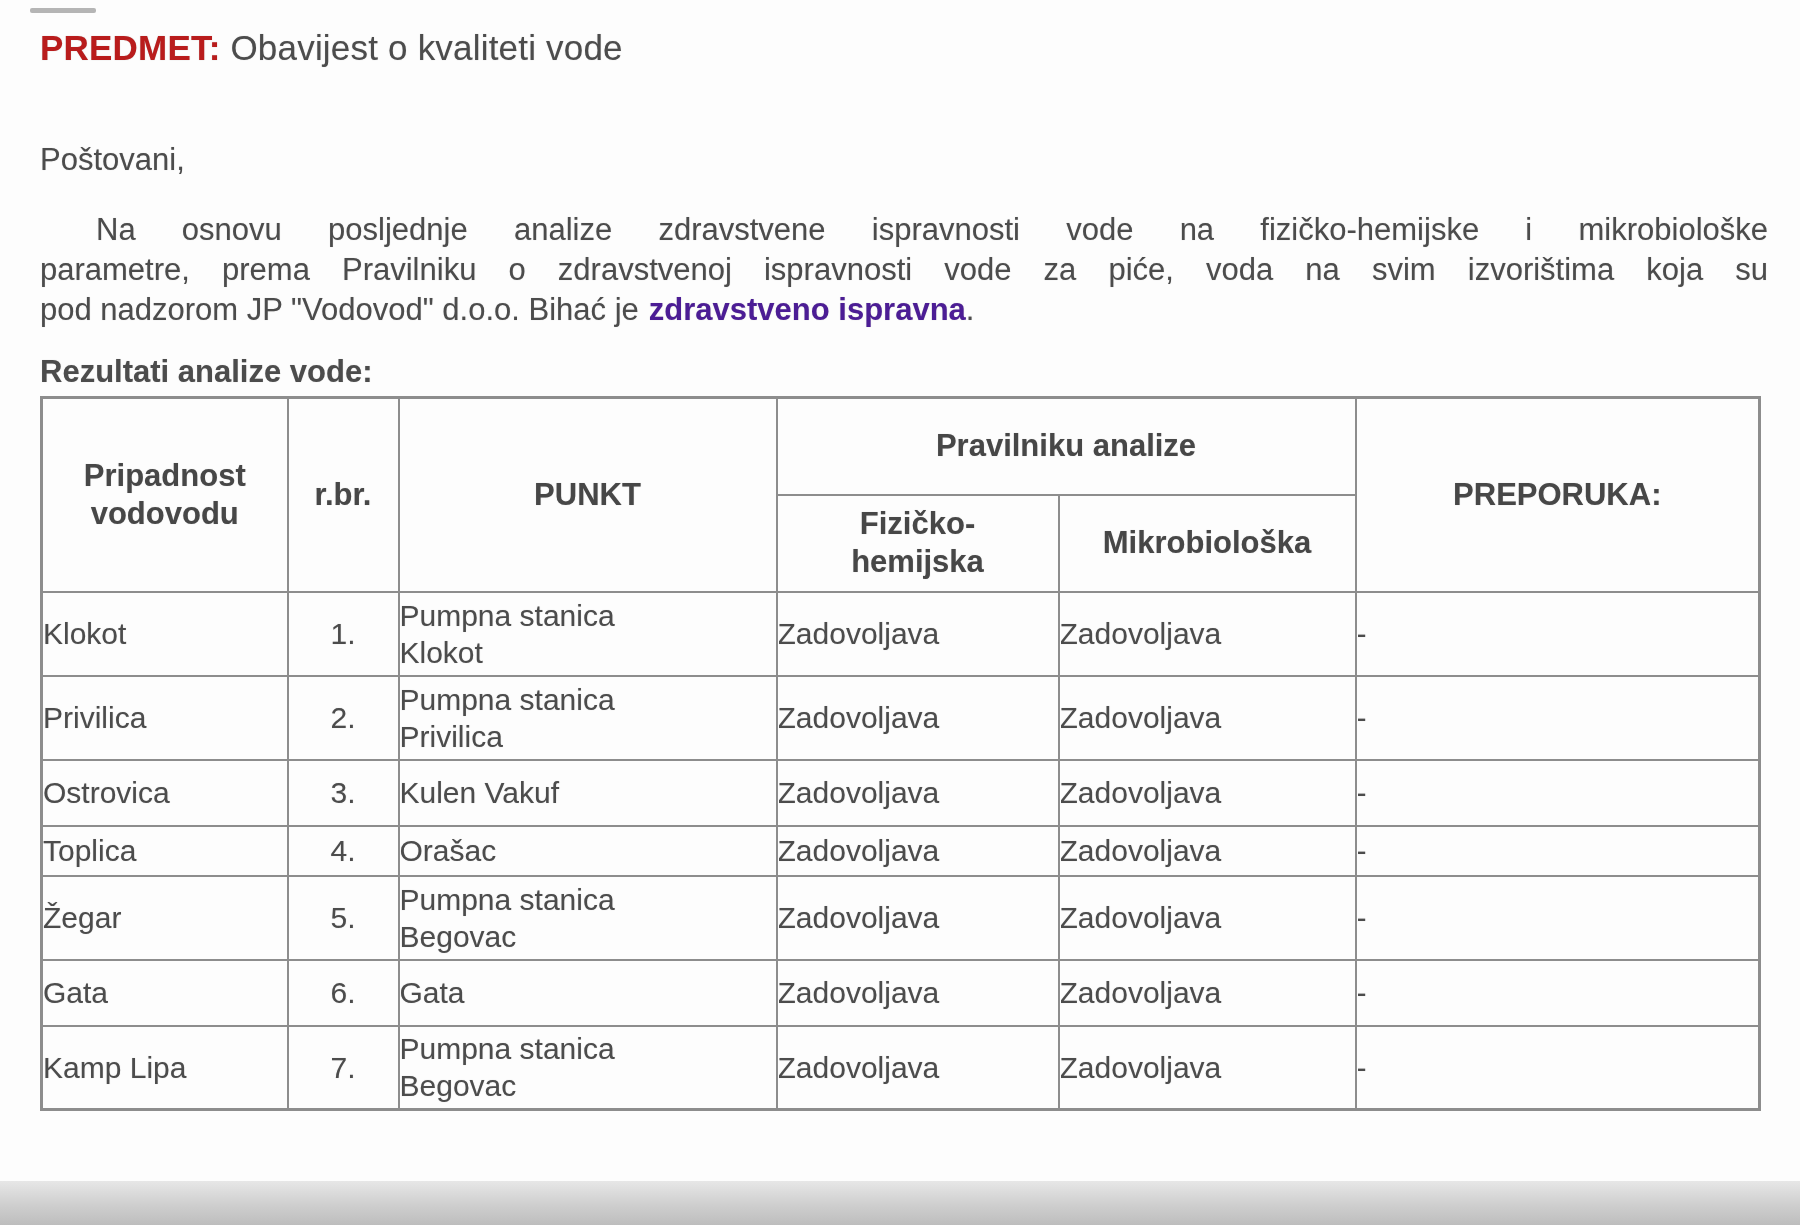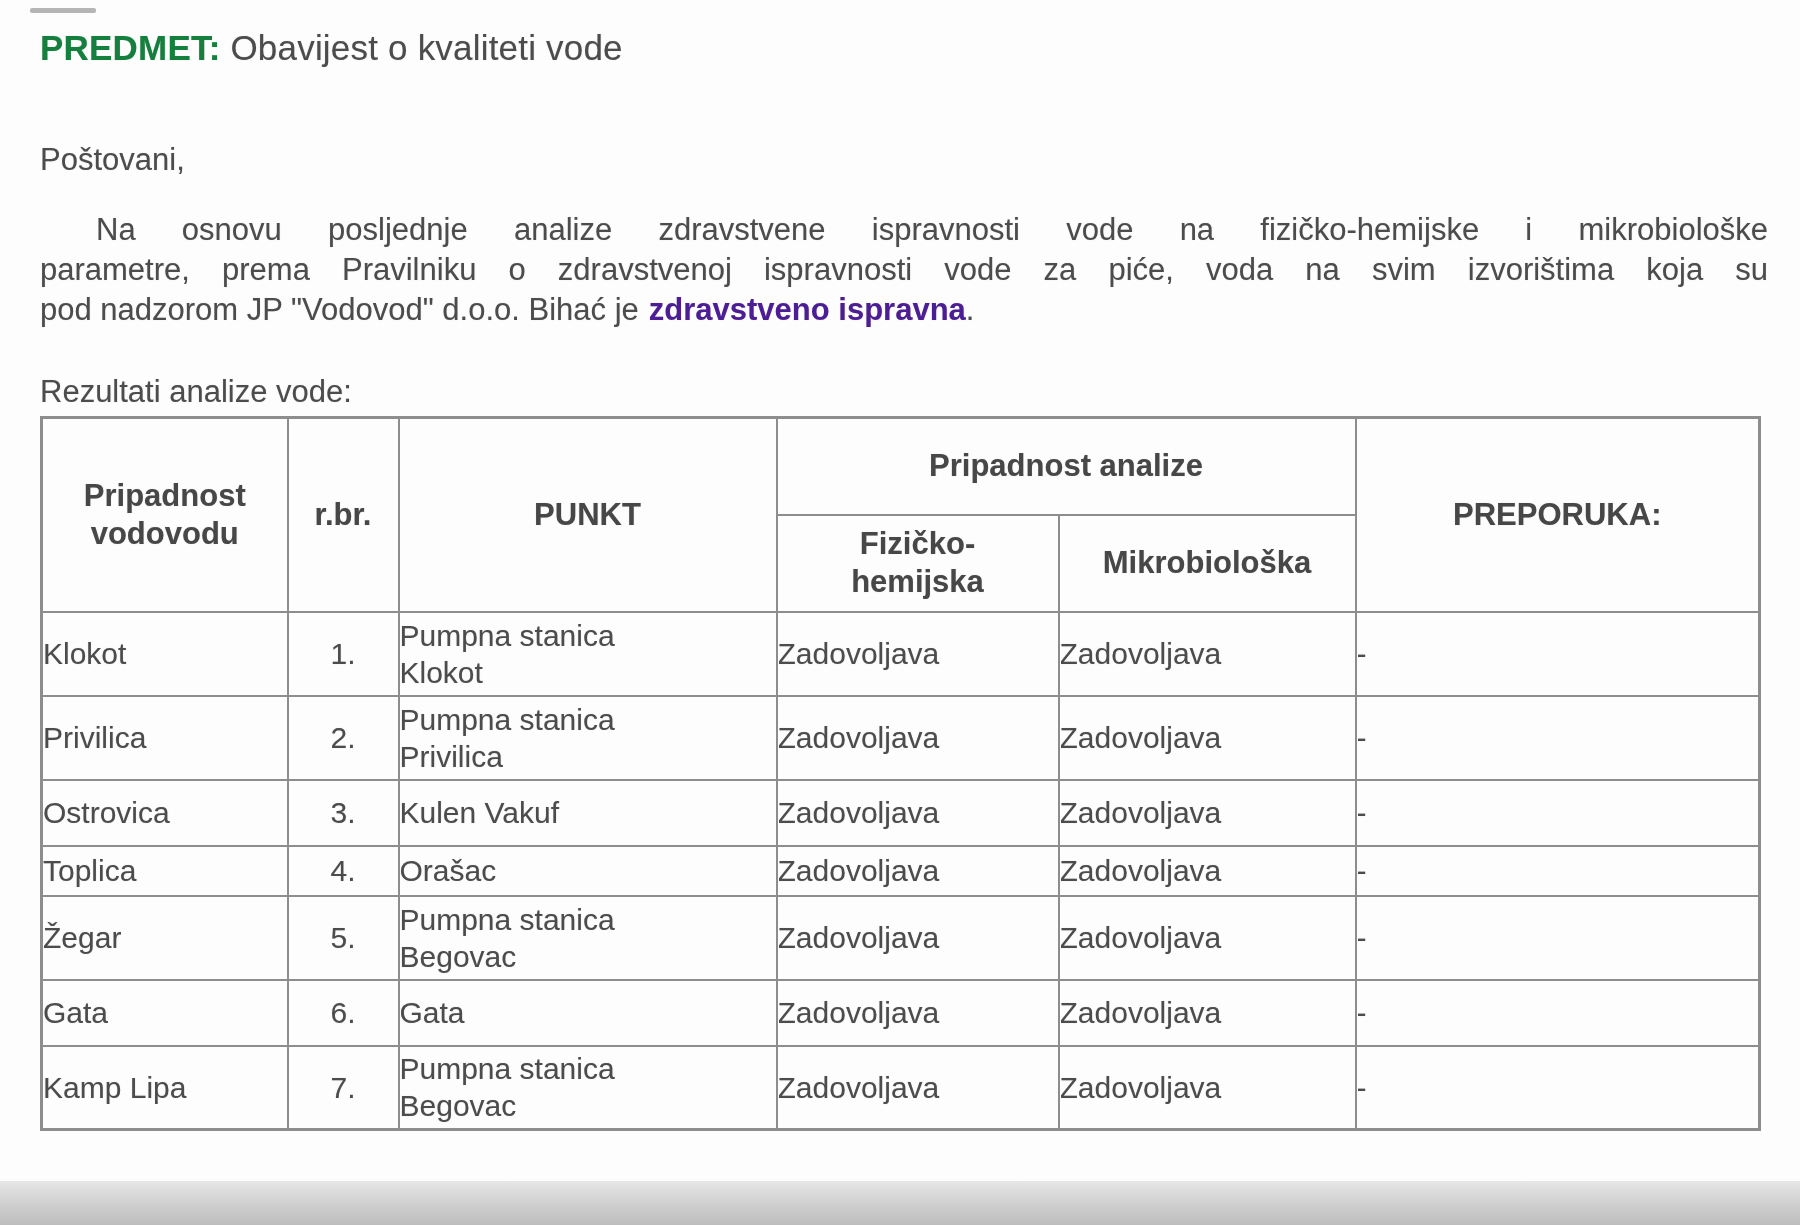--- a/index.html
+++ b/index.html
@@ -28,42 +28,43 @@
     position:absolute;left:0;top:1181px;width:1800px;height:44px;
     background:linear-gradient(to bottom,#e3e3e3 0%,#c6c6c6 55%,#b2b2b2 100%);
     opacity:.85;
   }
   .subject{
     margin-top:28px;
     font-size:35px;
     letter-spacing:.2px;
     text-shadow:0 0 1px rgba(80,80,80,.35);
   }
-  .subject .bold{font-weight:bold;color:#15803d;}
+  .subject .bold{font-weight:bold;color:#b91c1c;}
   .salutation{
     margin-top:74px;
     font-size:31px;
     text-shadow:0 0 1px rgba(80,80,80,.3);
   }
   .paragraph{
     margin-top:32px;
     font-size:31px;
     line-height:40px;
     width:1728px;
     text-shadow:0 0 1px rgba(80,80,80,.3);
   }
   .paragraph .line{white-space:nowrap;}
   .paragraph .just{text-align:justify;text-align-last:justify;white-space:normal;}
   .paragraph .indent{text-indent:56px;}
   .paragraph .bold{font-weight:bold;color:#4c1d95;margin-left:10px;}
   .table-caption{
-    margin-top:44px;
+    margin-top:24px;
     margin-bottom:6px;
     font-size:31px;
     text-shadow:0 0 1px rgba(80,80,80,.3);
+    font-weight:bold;
   }
   table.results{
     border-collapse:collapse;
     table-layout:fixed;
     width:1718px;
     border:3px solid var(--border);
     background:transparent;
   }
   table.results th,table.results td{
     border:2px solid var(--border);
@@ -114,21 +115,21 @@
         <col style="width:378px">
       <col style="width:282px">
         <col style="width:297px">
         <col style="width:404px">
     </colgroup>
     <thead>
       <tr style="height:97px">
         <th rowspan="2" style="padding:0 10px;">Pripadnost vodovodu</th>
         <th rowspan="2">r.br.</th>
         <th rowspan="2">PUNKT</th>
-        <th colspan="2">Pripadnost analize</th>
+        <th colspan="2">Pravilniku analize</th>
         <th rowspan="2">PREPORUKA:</th>
       </tr>
       <tr style="height:97px">
         <th class="h-fiz">Fizičko-
 hemijska</th>
         <th>Mikrobiološka</th>
       </tr>
     </thead>
     <tbody>
       <tr style="height:84px">

